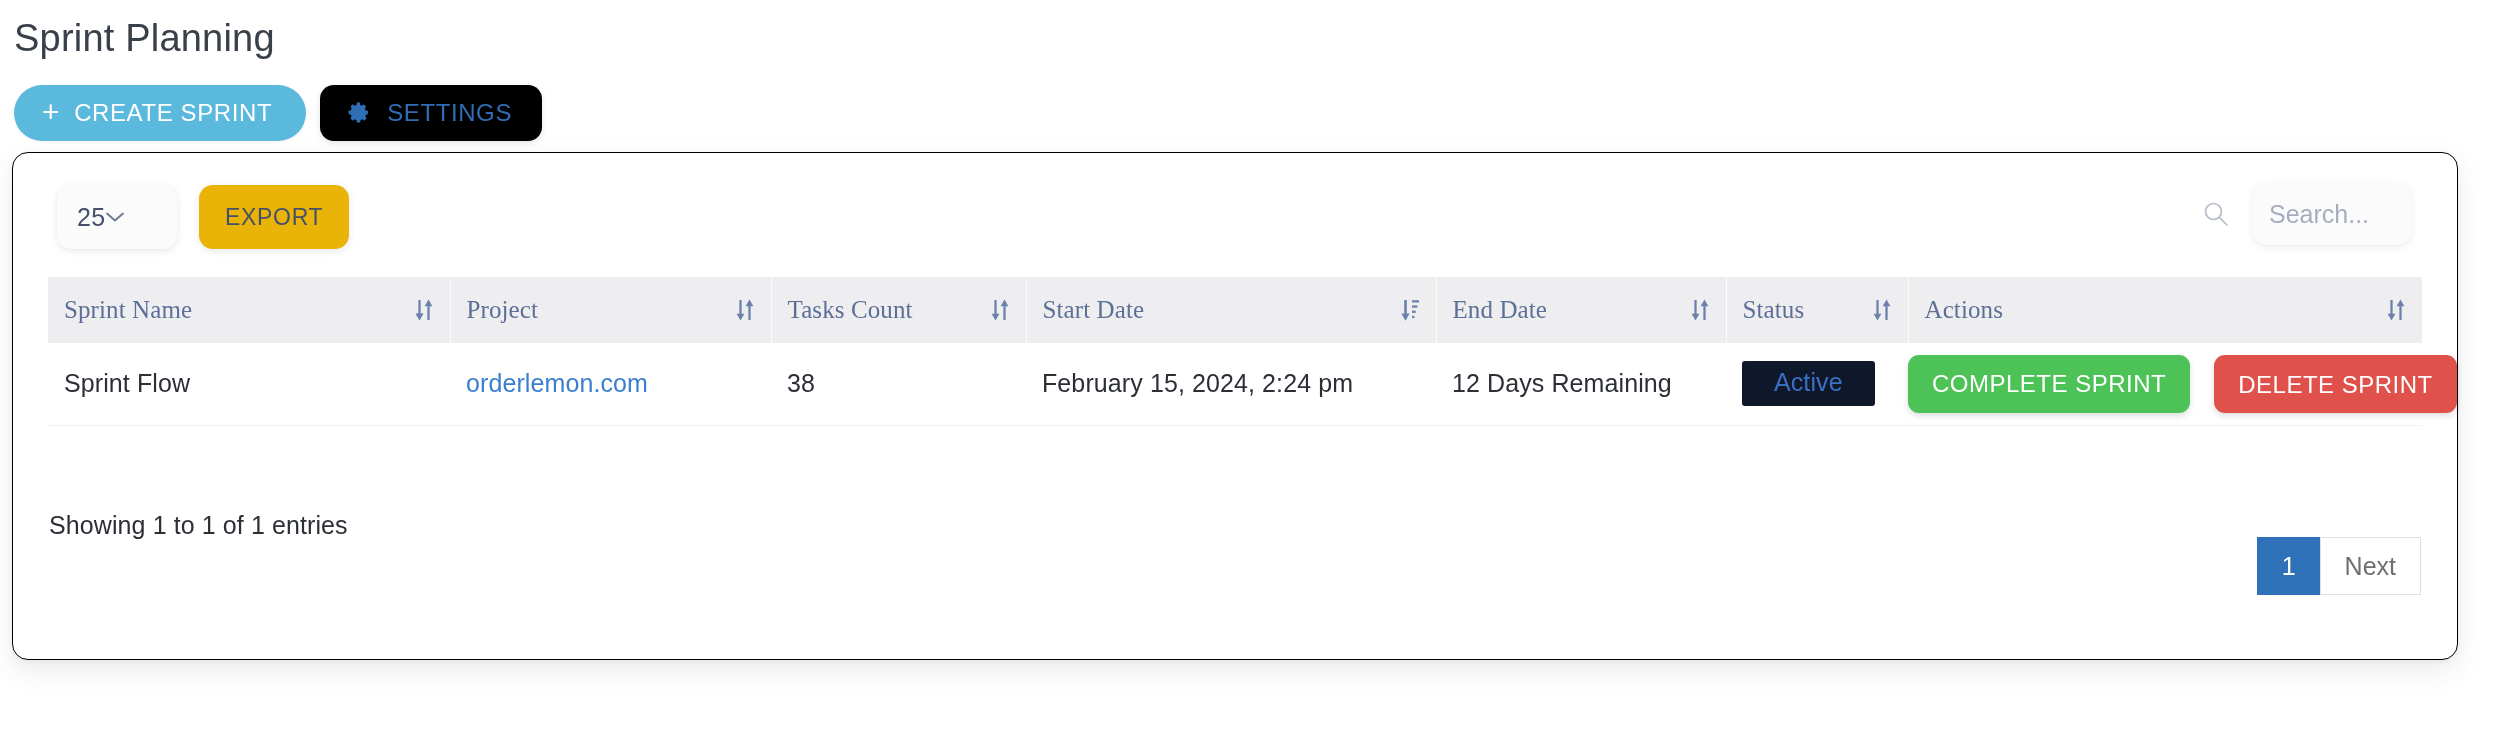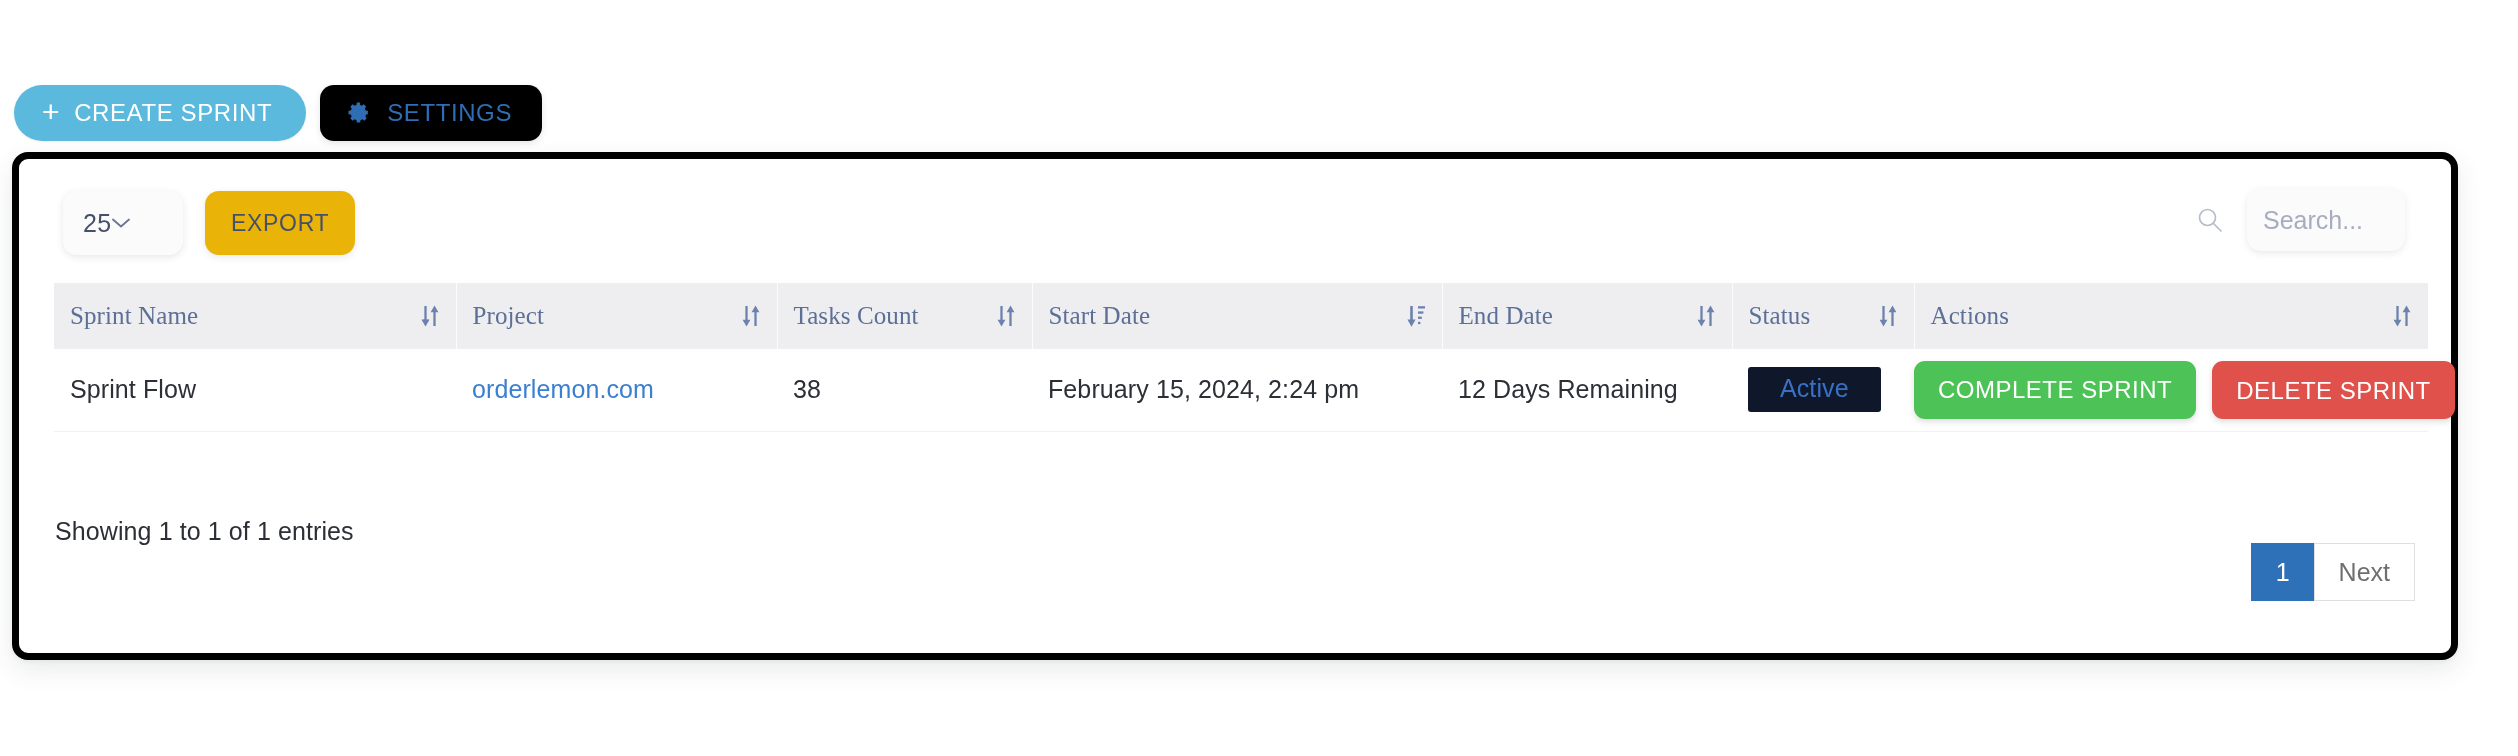--- a/index.html
+++ b/index.html
@@ -84,21 +84,21 @@
   .gear-ico { width: 25px; height: 25px; display: block; margin-top: -1px; }
 
   
   .card {
     position: absolute;
     left: 12px;
     top: 152px;
     width: 2446px;
     height: 508px;
     background: #ffffff;
-    border: 7px solid #000000;
+    border: 1px solid #000000;
     border-radius: 16px;
     box-shadow: 0 10px 26px rgba(50,55,70,0.10), 0 2px 4px rgba(50,55,70,0.05);
   }
 
   
   .card-controls {
     position: absolute;
     left: 0; right: 0;
     top: 26px;
     height: 76px;
@@ -224,21 +224,21 @@
   .badge-active {
     display: inline-block;
     background: #0f172a;
     color: #3a70c4;
     font-size: 25px;
     padding: 7px 32px 9px;
     border-radius: 3px;
     letter-spacing: 0.1px;
   }
   .cell-actions { padding-left: 0 !important; }
-  .act-wrap { display: flex; align-items: center; gap: 0px; }
+  .act-wrap { display: flex; align-items: center; gap: 8px; }
   .btn-complete {
     background: #4cc257;
     color: #ffffff;
     border: none;
     border-radius: 11px;
     height: 58px;
     padding: 0 24px;
     font-size: 24px;
     letter-spacing: 0.5px;
     font-family: "Liberation Sans", sans-serif;
@@ -299,20 +299,21 @@
     border-color: #2e71b8;
     color: #ffffff;
     min-width: 62px;
   }
 </style>
 </head>
 <body>
 
 <div class="page">
 
+  <div class="page-title">Sprint Planning</div>
 
   <div class="toolbar">
     <button class="btn-create">
       <span class="plus">+</span>
       <span>CREATE SPRINT</span>
     </button>
     <button class="btn-settings">
       <span>
         <svg class="gear-ico" viewBox="0 0 24 24" aria-hidden="true">
           <path fill="#2f6db5" d="M12 8.2a3.8 3.8 0 1 0 0 7.6 3.8 3.8 0 0 0 0-7.6zm0 5.6a1.8 1.8 0 1 1 0-3.6 1.8 1.8 0 0 1 0 3.6z"></path>

